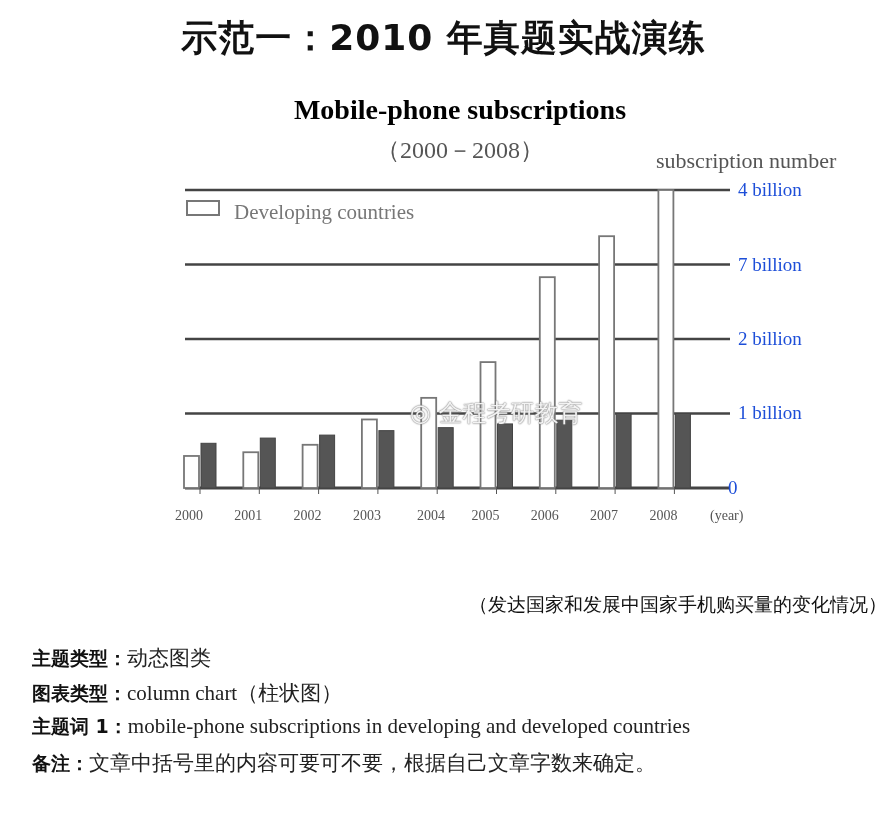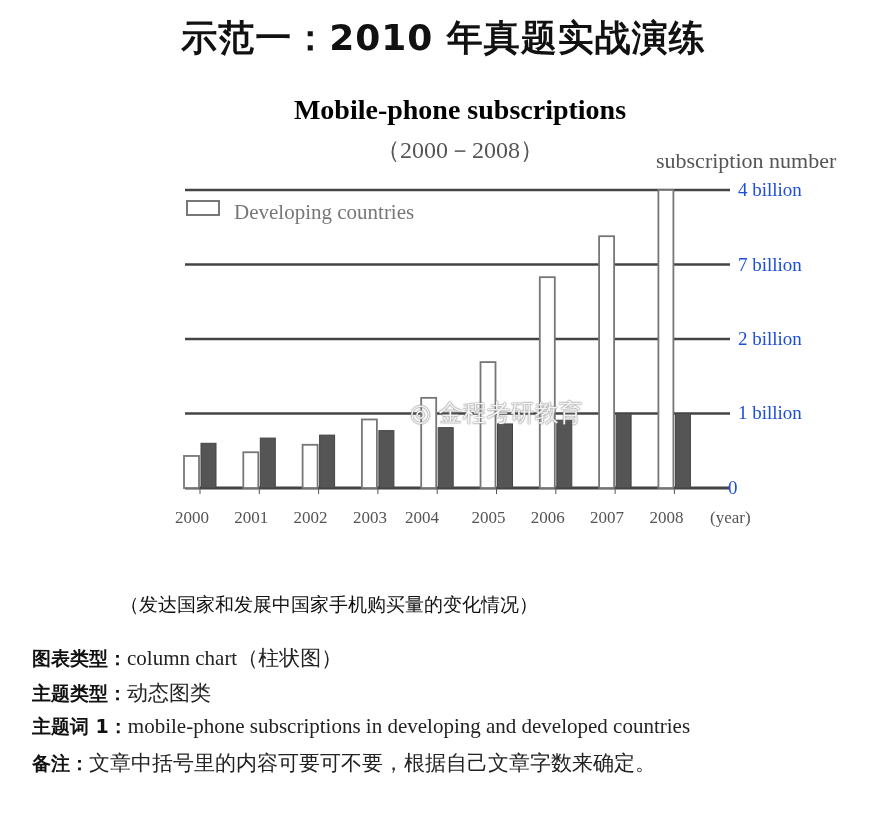--- a/index.html
+++ b/index.html
@@ -6,28 +6,28 @@
   body { width: 887px; height: 826px; position: relative; overflow: hidden;
          font-family: "DejaVu Sans", sans-serif; color: #111; }
   .page-title { position: absolute; top: 14px; left: 0; width: 887px; text-align: center;
                 font-family: "DejaVu Sans", sans-serif; font-size: 36px; font-weight: bold; letter-spacing: 1px; color: #111; }
   .chart-title { position: absolute; top: 94px; left: 240px; width: 440px; text-align: center;
                  font-family: "Liberation Serif", serif; font-size: 28px; font-weight: bold; color: #000000; }
   .chart-subtitle { position: absolute; top: 134px; left: 240px; width: 440px; text-align: center;
                     font-family: "Liberation Serif", serif; font-size: 24px; color: #555; }
   .axis-title { position: absolute; top: 148px; left: 656px; font-family: "Liberation Serif", serif; font-size: 22px; color: #555; }
   .ylabel { position: absolute; font-family: "Liberation Serif", serif; font-size: 19px; color: #1d4ed8; left: 738px; }
-  .xlabel { position: absolute; top: 508px; font-family: "Liberation Serif", serif; font-size: 17px; color: #555; }
+  .xlabel { position: absolute; top: 508px; font-family: "Liberation Serif", serif; font-size: 14px; color: #555; }
   .legend { position: absolute; left: 186px; top: 200px; }
   .legend-item { display: flex; height: 29px; }
   .legend-swatch { width: 34px; height: 16px; margin-right: 14px; box-sizing: border-box; }
   .sw-developing { border: 2px solid #777; background: #fff; }
   .sw-developed { background: #555; border: 1px solid #444; }
   .legend-label { font-family: "Liberation Serif", serif; font-size: 21px; color: #777; }
-  .caption { position: absolute; top: 592px; left: 0; width: 887px; text-align: left; font-size: 19px; color: #111; padding-left: 120px; box-sizing: border-box; }
+  .caption { position: absolute; top: 592px; left: 0; width: 887px; text-align: right; font-size: 19px; color: #111; padding-left: 120px; box-sizing: border-box; }
   .notes { position: absolute; top: 644px; left: 32px; }
   .note-row { height: 35px; display: flex; align-items: baseline; font-size: 19px; }
   .note-key { font-family: "DejaVu Sans", sans-serif; font-weight: bold; font-size: 19px; color: #111; }
   .note-val { font-family: "Liberation Serif", serif; font-size: 21px; color: #222; }
   .watermark { position: absolute; left: 410px; top: 397px; font-size: 24px; color: rgba(255,255,255,0.9);
                text-shadow: 0 0 2px #888, 0 0 1px #666; }
 </style>
 </head>
 <body>
 
@@ -83,43 +83,43 @@
 <div class="ylabel" style="top:254px">7 billion</div>
 <div class="ylabel" style="top:328px">2 billion</div>
 <div class="ylabel" style="top:402px">1 billion</div>
 <div class="ylabel" style="top:477px;left:728px">0</div>
 
 <div id="xlabels">
     <div class="xlabel" style="left: 175px;">2000</div>
     <div class="xlabel" style="left: 234.3px;">2001</div>
     <div class="xlabel" style="left: 293.6px;">2002</div>
     <div class="xlabel" style="left: 352.9px;">2003</div>
-    <div class="xlabel" style="left: 405px;">2004</div>
+    <div class="xlabel" style="left: 417px;">2004</div>
     <div class="xlabel" style="left: 471.5px;">2005</div>
     <div class="xlabel" style="left: 530.8px;">2006</div>
     <div class="xlabel" style="left: 590.1px;">2007</div>
     <div class="xlabel" style="left: 649.4px;">2008</div>
   </div>
 <div class="xlabel" style="left:710px">(year)</div>
 
 <div class="watermark">
   <span>◎</span>
   <span>金程考研教育</span>
 </div>
 
 <div class="caption">（发达国家和发展中国家手机购买量的变化情况）</div>
 
 <div class="notes">
   <div class="note-row">
+    <span class="note-key">主题类型：</span>
+    <span class="note-val">动态图类</span>
+  </div>
+  <div class="note-row">
     <span class="note-key">图表类型：</span>
     <span class="note-val">column chart（柱状图）</span>
-  </div>
-  <div class="note-row">
-    <span class="note-key">主题类型：</span>
-    <span class="note-val">动态图类</span>
   </div>
   <div class="note-row">
     <span class="note-key">主题词 1：</span>
     <span class="note-val">mobile-phone subscriptions in developing and developed countries</span>
   </div>
   <div class="note-row">
     <span class="note-key">备注：</span>
     <span class="note-val">文章中括号里的内容可要可不要，根据自己文章字数来确定。</span>
   </div>
 </div>

